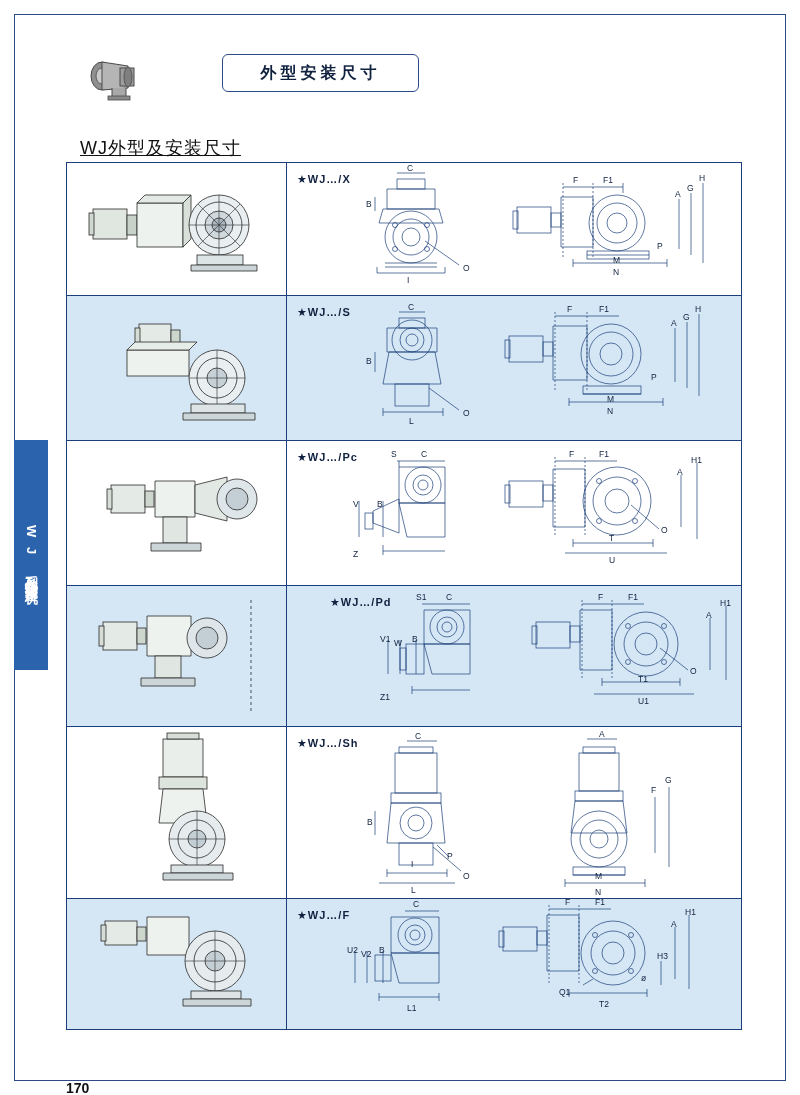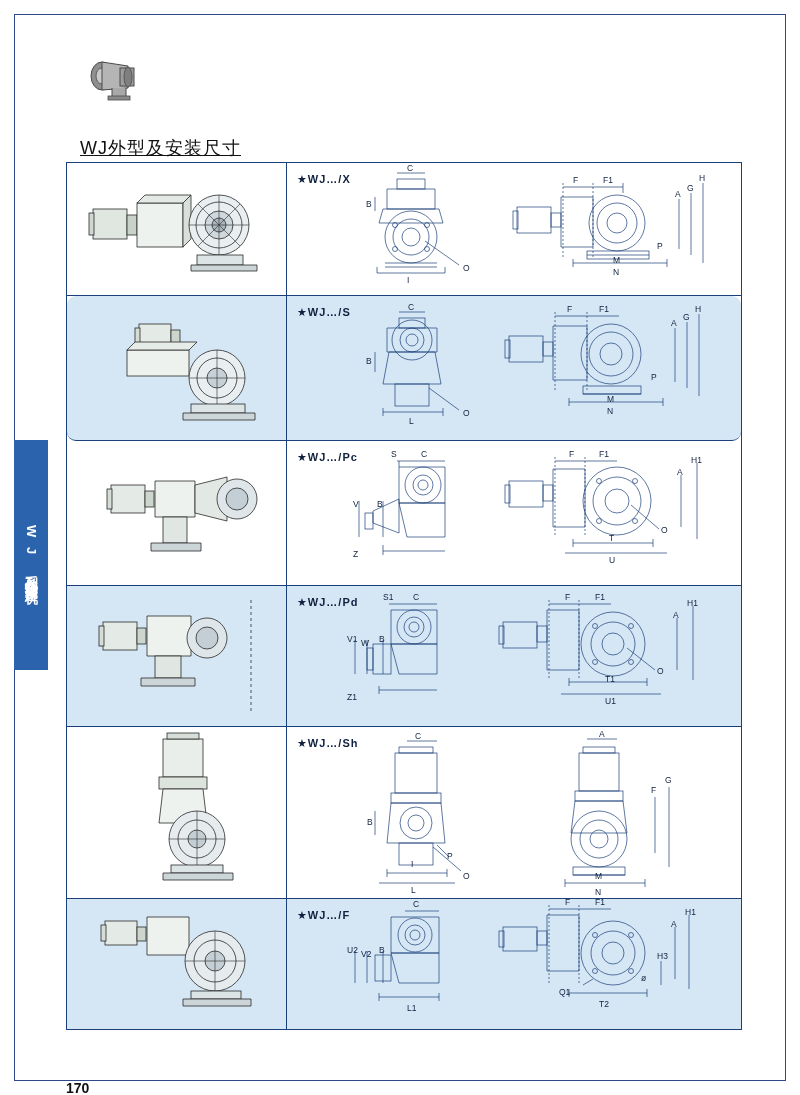--- a/index.html
+++ b/index.html
@@ -87,20 +87,23 @@
   <div class="header-icon">
     <svg width="72" height="48" viewBox="0 0 72 48">
       <ellipse cx="20" cy="22" rx="11" ry="14" fill="#8f8f8f" stroke="#4a4a4a" stroke-width="1"></ellipse>
       <ellipse cx="20" cy="22" rx="6" ry="8" fill="#c9c9c9" stroke="#4a4a4a" stroke-width="0.8"></ellipse>
       <path d="M20 8 L46 12 L46 34 L20 36 Z" fill="#b5b5b5" stroke="#4a4a4a" stroke-width="1"></path>
       <rect x="38" y="14" width="14" height="18" fill="#9d9d9d" stroke="#4a4a4a" stroke-width="1"></rect>
       <path d="M30 34 L30 44 L44 44 L44 34" fill="#a8a8a8" stroke="#4a4a4a" stroke-width="1"></path>
       <ellipse cx="46" cy="23" rx="4" ry="10" fill="#7f7f7f" stroke="#4a4a4a" stroke-width="0.8"></ellipse>
       <rect x="26" y="42" width="22" height="4" fill="#8a8a8a" stroke="#4a4a4a" stroke-width="0.8"></rect>
     </svg>
+  </div>
+  <div class="title-pill">
+    <span>外型安装尺寸</span>
   </div>
 </div>
 
 <div class="subtitle">WJ外型及安装尺寸</div>
 
 <div class="side-tab">
   <span>W J 系列蜗轮减速机</span>
 </div>
 
 <div class="table">
@@ -187,21 +190,21 @@
           <text x="400" y="28">G</text>
           <text x="412" y="18">H</text>
           <text x="326" y="100">M</text>
           <text x="326" y="112">N</text>
           <text x="370" y="86">P</text>
         </g>
       </svg>
     </div>
   </div>
 
-  <div class="row shade" style="height:145px;border-radius:9px;">
+  <div class="row shade" style="height:145px;">
     <div class="cell-left">
       <svg width="220" height="144" viewBox="0 0 220 144">
         <g stroke="#2a2a2a" fill="none" stroke-width="0.8">
           <rect x="72" y="28" width="32" height="26" fill="#e4eae5"></rect>
           <rect x="68" y="32" width="5" height="18" fill="#d5ddd6"></rect>
           <rect x="104" y="34" width="9" height="16" fill="#ccd6cd"></rect>
           <rect x="60" y="54" width="62" height="26" fill="#eef2ef"></rect>
           <path d="M60 54 L68 46 L130 46 L122 54 Z" fill="#e6ece7"></path>
           <circle cx="150" cy="82" r="28" fill="#e9eef0"></circle>
           <circle cx="150" cy="82" r="20"></circle>
@@ -339,21 +342,21 @@
           <text x="390" y="34">A</text>
           <text x="404" y="22">H1</text>
           <text x="322" y="100">T</text>
           <text x="322" y="122">U</text>
           <text x="374" y="92">O</text>
         </g>
       </svg>
     </div>
   </div>
 
-  <div class="row shade" style="height:141px;">
+  <div class="row shade" style="height:141px;gap:33px;">
     <div class="cell-left">
       <svg width="220" height="140" viewBox="0 0 220 140">
         <g stroke="#2a2a2a" fill="none" stroke-width="0.8">
           <rect x="36" y="36" width="34" height="28" fill="#e4eae5"></rect>
           <rect x="32" y="40" width="5" height="20" fill="#d5ddd6"></rect>
           <rect x="70" y="42" width="9" height="16" fill="#ccd6cd"></rect>
           <path d="M80 30 L124 30 L124 70 L80 70 Z" fill="#eef2ef"></path>
           <circle cx="140" cy="52" r="20" fill="#dee6ea"></circle>
           <circle cx="140" cy="52" r="11" fill="#c4cfd5"></circle>
           <rect x="88" y="70" width="26" height="22" fill="#e0e6e1"></rect>

